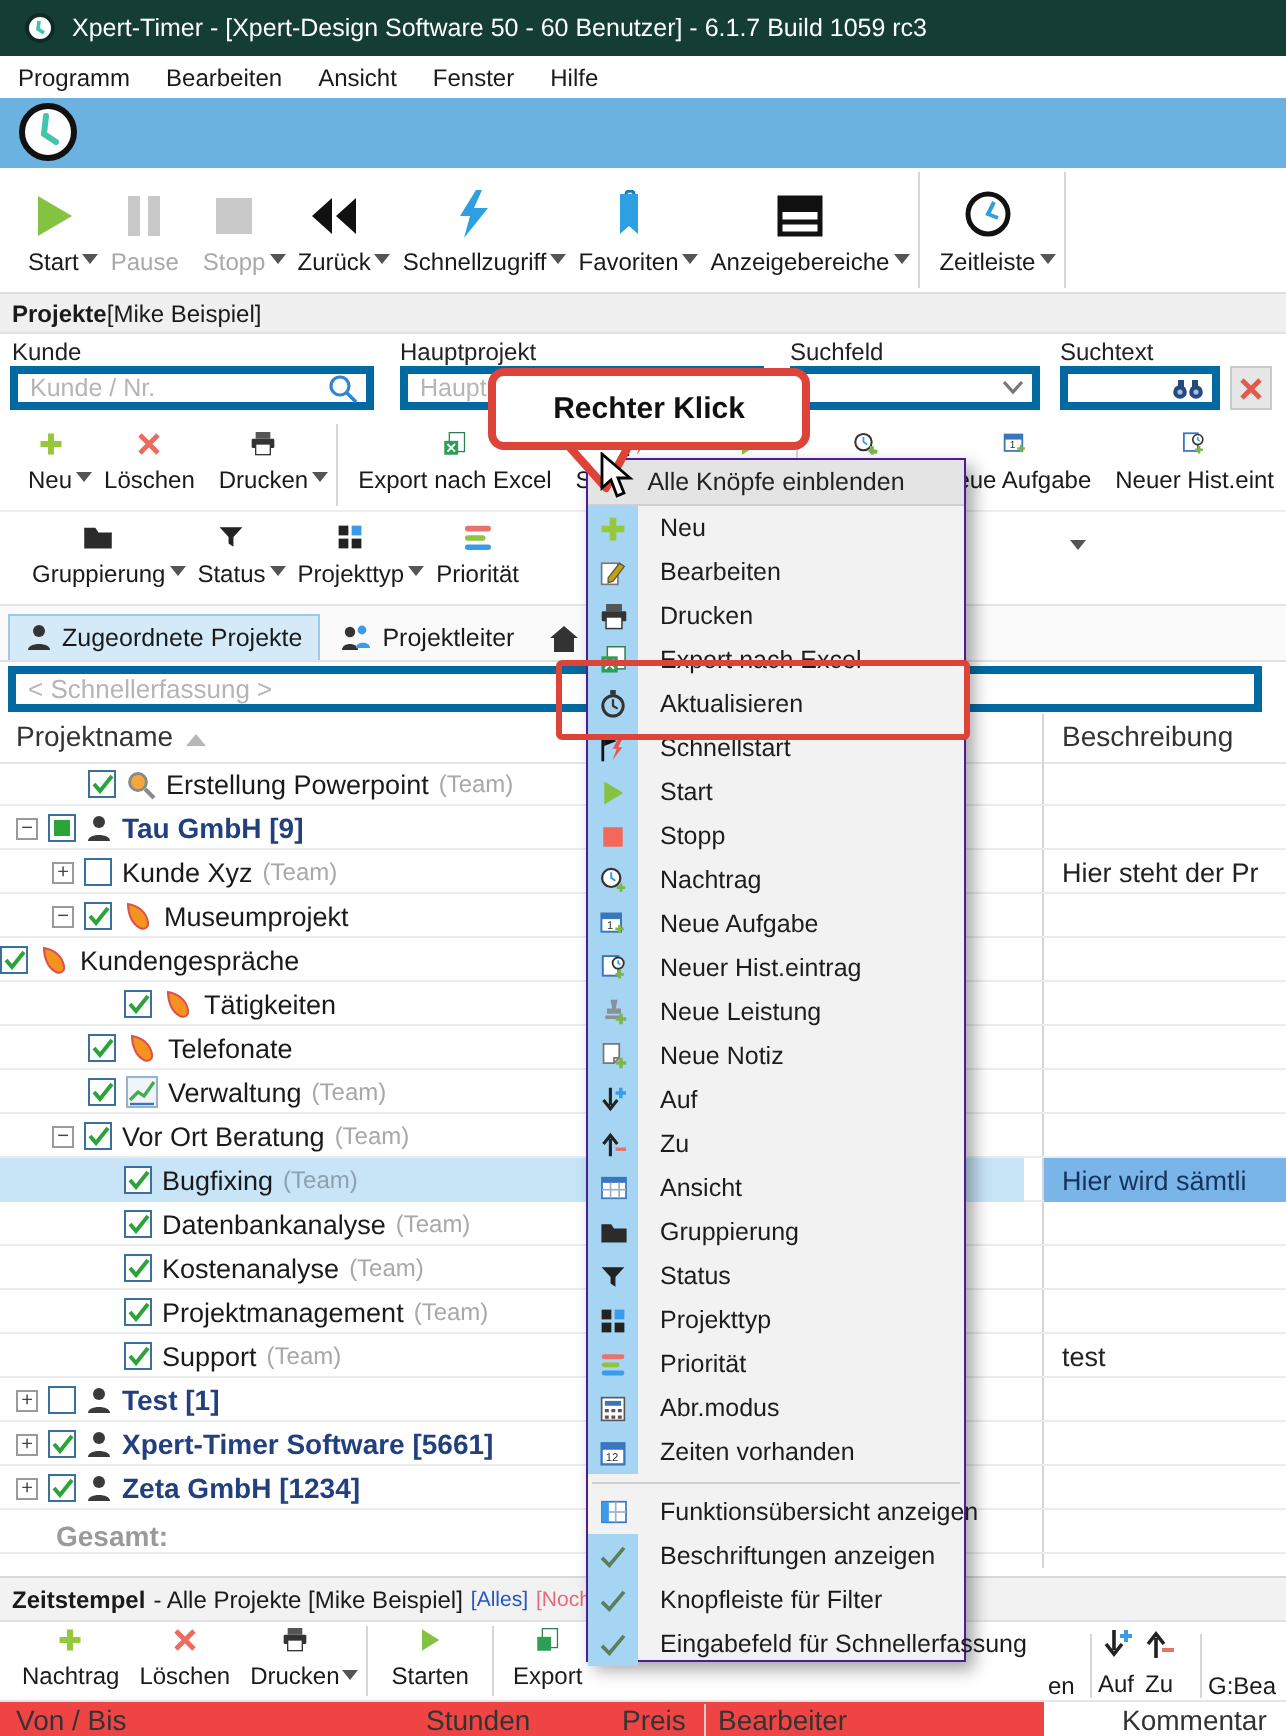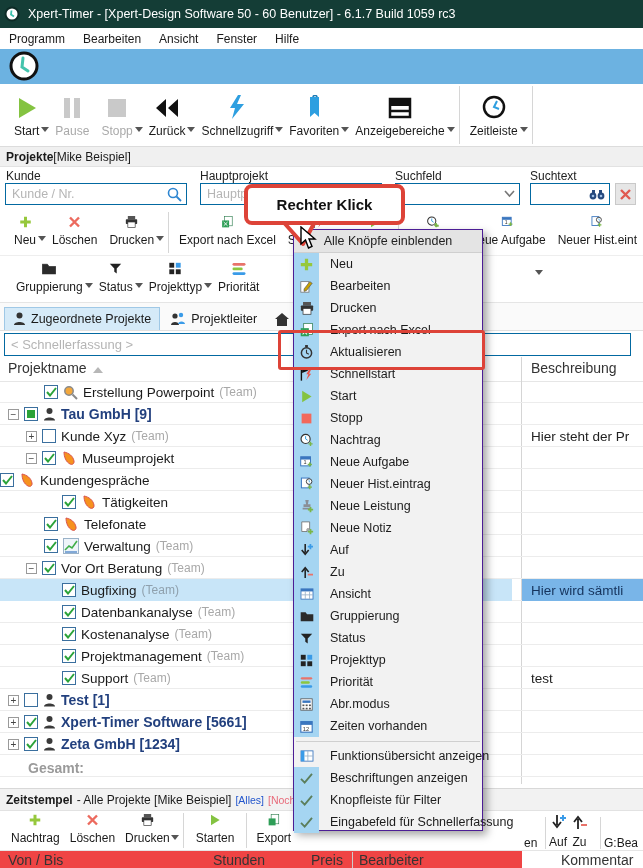--- a/index.html
+++ b/index.html
@@ -4,42 +4,42 @@
 <style>
   html,body{margin:0;padding:0;background:#fff;}
   #app{position:relative;width:643px;height:868px;background:#fff;overflow:hidden;
        font-family:"Liberation Sans",sans-serif;font-size:12px;color:#1a1a1a;}
   .abs{position:absolute;}
   .sep{width:1px;background:#d6d6d6;align-self:stretch;margin:2px 4px;}
   .arrow{width:0;height:0;border-left:4px solid transparent;border-right:4px solid transparent;
          border-top:5px solid #555;margin:0 2px;}
   
   #titlebar{left:0;top:0;width:643px;height:28px;background:#143d36;color:#fff;
-            display:flex;align-items:center;gap:8px;padding-left:4px;box-sizing:border-box;font-size:12.5px;}
+            display:flex;align-items:center;gap:8px;padding-left:12px;box-sizing:border-box;font-size:12.5px;}
   
   #menubar{left:0;top:28px;width:643px;height:21px;background:#fff;display:flex;align-items:center;
            gap:0;border-bottom:1px solid #eee;}
   #menubar span{padding:3px 9px;}
   
   #banner{left:0;top:49px;width:643px;height:35px;background:#6cb2e1;display:flex;align-items:center;padding-left:8px;box-sizing:border-box;}
   
   #toolbar1{left:0;top:84px;width:643px;height:63px;background:#fff;border-bottom:1px solid #dcdcdc;
             display:flex;align-items:stretch;padding-left:8px;box-sizing:border-box;}
   .tb{display:flex;flex-direction:column;align-items:center;justify-content:flex-end;
       padding:6px 6px 8px 6px;gap:5px;}
   .tb .lbl{font-size:12px;white-space:nowrap;}
   .tb.disabled .lbl{color:#a9a9a9;}
   .tbarrow{align-self:flex-end;margin:0 0 14px -4px;}
   
   #projheader{left:0;top:147px;width:643px;height:20px;background:#f0f0f0;border-bottom:1px solid #e2e2e2;
               display:flex;align-items:center;padding-left:6px;box-sizing:border-box;}
   #projheader b{}
   
   .flabel{font-size:12px;color:#222;}
-  .finput{height:22px;border:1px solid #0369a1;background:#fff;display:flex;align-items:center;
+  .finput{height:22px;border:4px solid #0369a1;background:#fff;display:flex;align-items:center;
           box-sizing:border-box;padding:0 4px;}
   .finput input{border:none;outline:none;flex:1;font-family:"Liberation Sans",sans-serif;
                 font-size:12.5px;color:#333;min-width:0;background:transparent;}
   .finput input::placeholder{color:#b5b5b5;}
   
   #toolbar2{left:0;top:210px;width:643px;height:46px;background:#fff;display:flex;align-items:stretch;
             padding-left:8px;box-sizing:border-box;border-bottom:1px solid #eee;}
   #toolbar3{left:0;top:256px;width:643px;height:47px;background:#fff;display:flex;align-items:stretch;
             padding-left:10px;box-sizing:border-box;border-bottom:1px solid #e5e5e5;}
   

